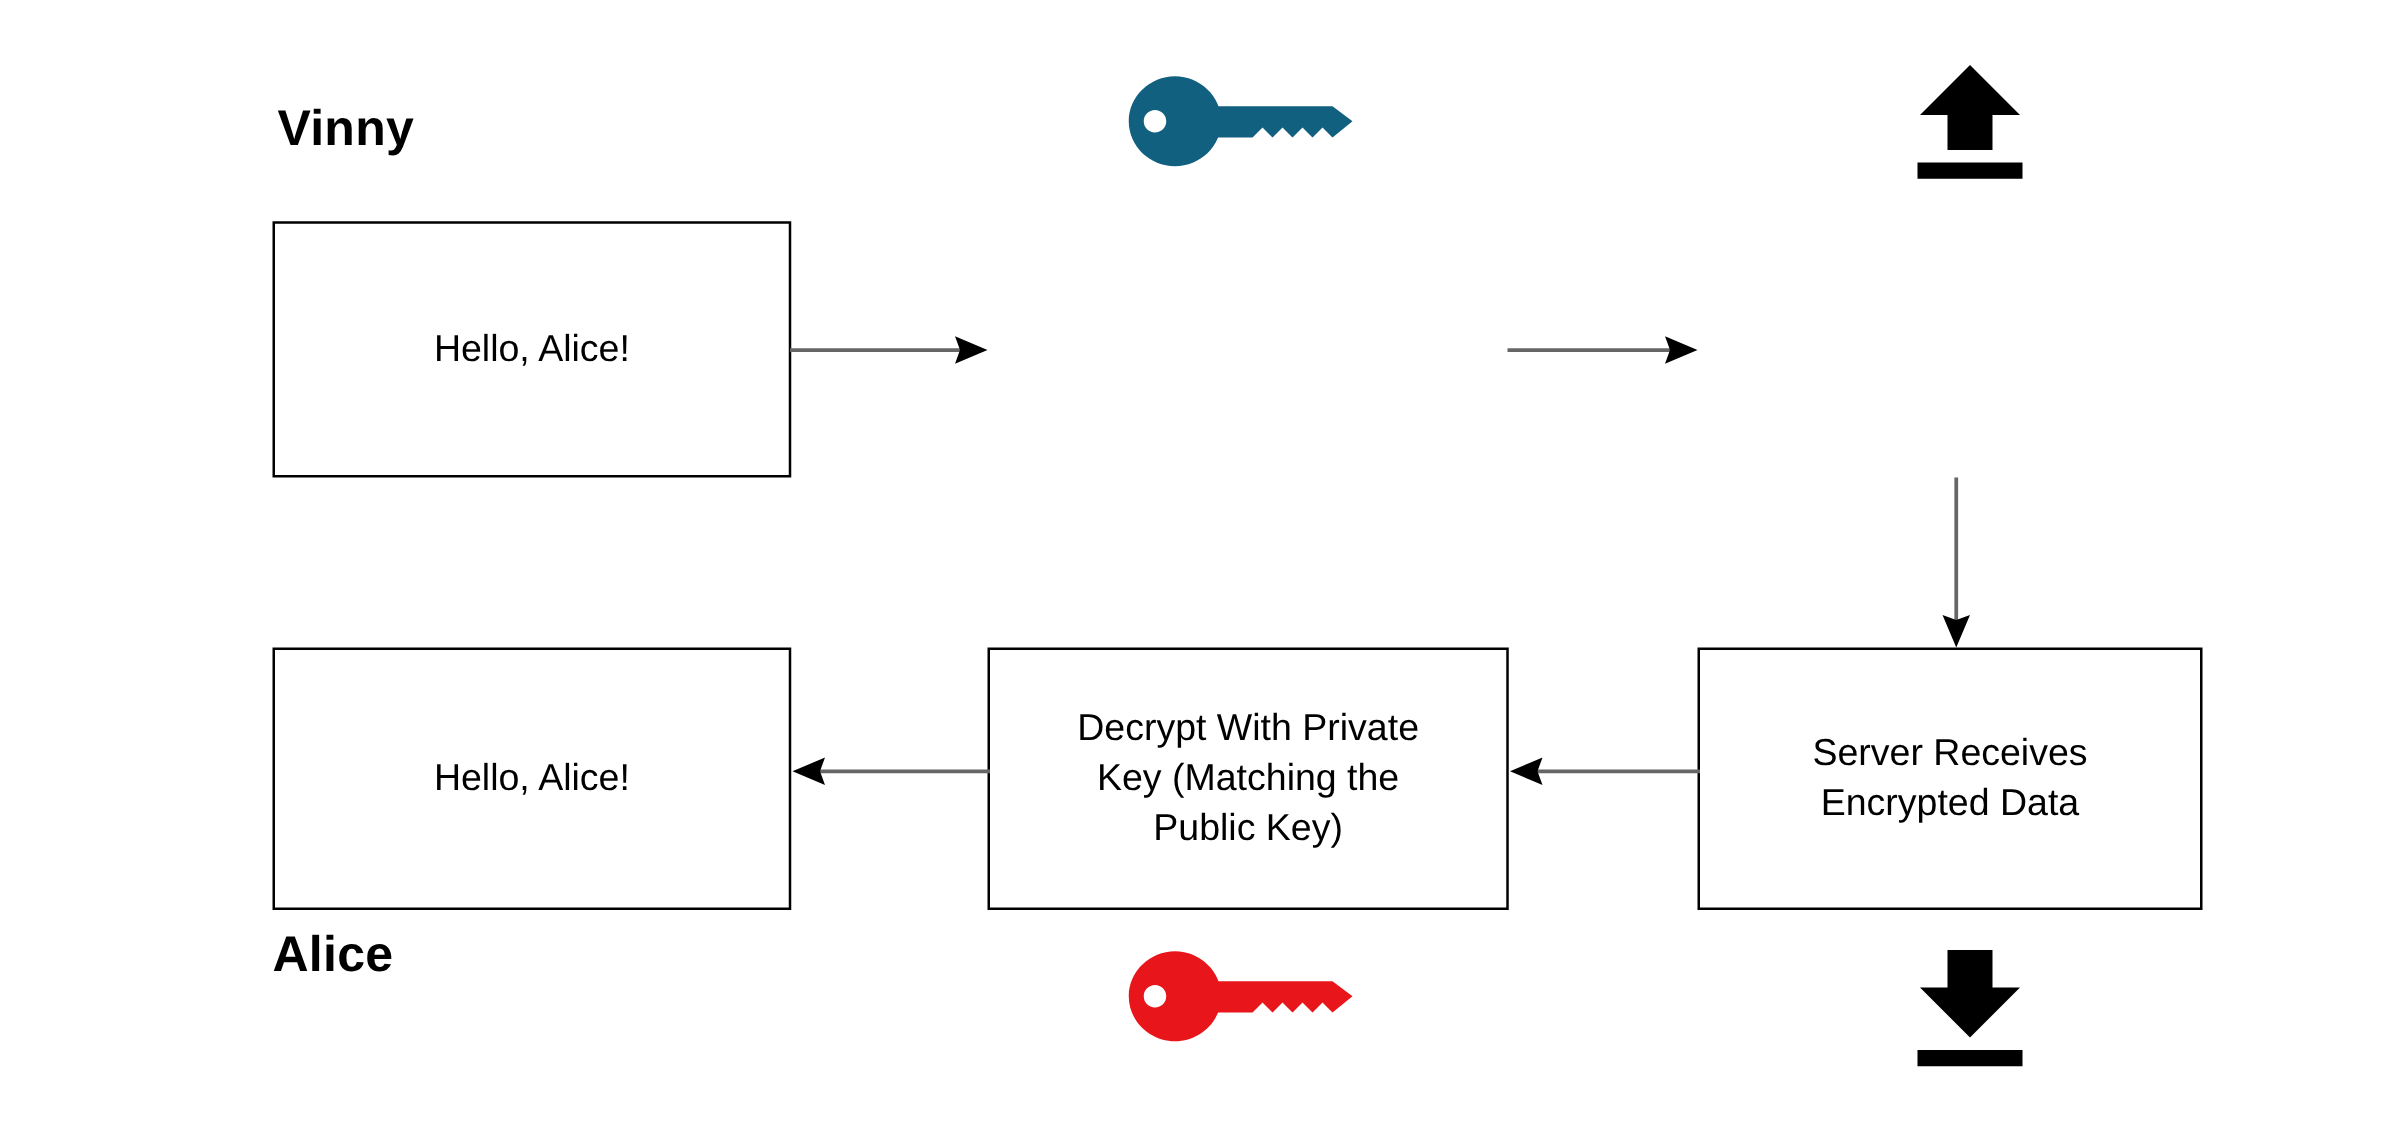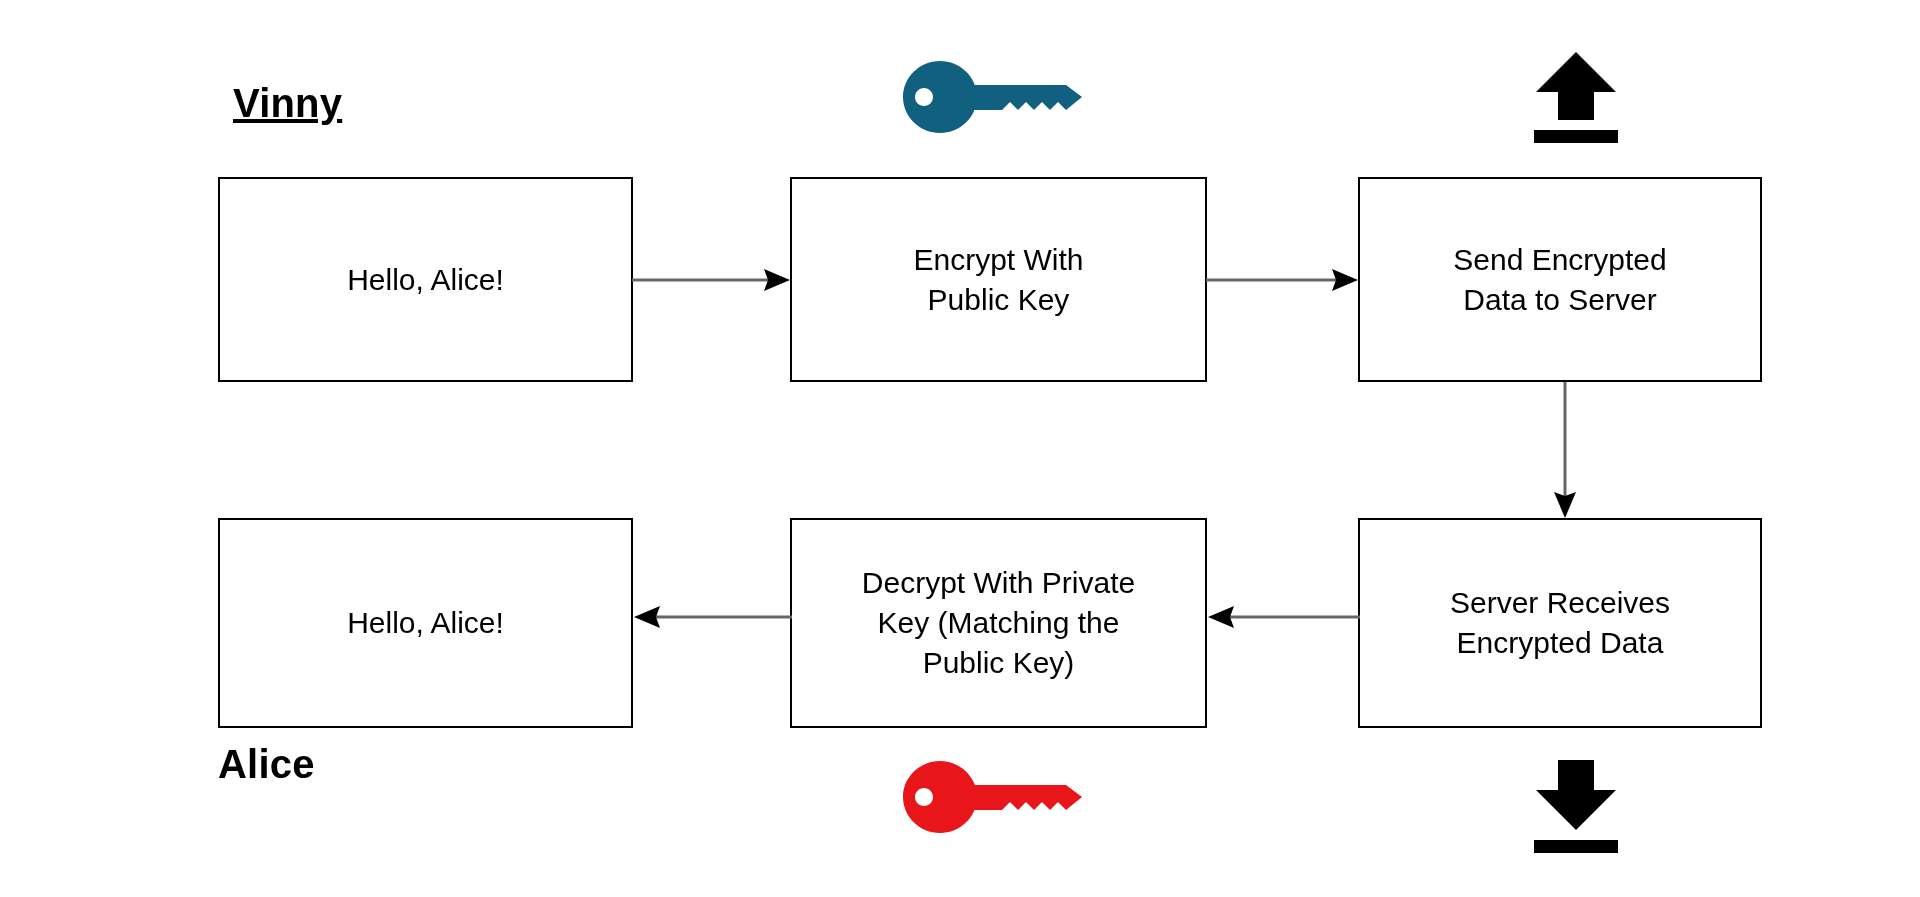--- a/index.html
+++ b/index.html
@@ -20,21 +20,21 @@
   
   .actor-label {
     position: absolute;
     font-weight: bold;
     font-size: 40px;
     color: #000000;
     letter-spacing: 0.2px;
     white-space: nowrap;
     line-height: 1;
   }
-  #label-vinny { left: 233px; top: 83px; text-decoration: underline; }
+  #label-vinny { left: 222px; top: 83px; }
   #label-alice { left: 218px; top: 744px; }
 
   
   .node {
     position: absolute;
     box-sizing: border-box;
     background: #ffffff;
     border: 2px solid #000000;
     display: flex;
     align-items: center;
@@ -80,29 +80,21 @@
 <div id="canvas">
 
   <div class="actor-label" id="label-vinny">Vinny</div>
 
   <div class="actor-label" id="label-alice">Alice</div>
 
   <div class="node" id="node-plaintext-top">
     <span class="node-text">Hello, Alice!</span>
   </div>
 
-  <div class="node" id="node-encrypt">
-    <span class="node-text">Encrypt With
-Public Key</span>
-  </div>
-
-  <div class="node" id="node-send">
-    <span class="node-text">Send Encrypted
-Data to Server</span>
-  </div>
+
 
   <div class="node" id="node-plaintext-bottom">
     <span class="node-text">Hello, Alice!</span>
   </div>
 
   <div class="node" id="node-decrypt">
     <span class="node-text">Decrypt With Private
 Key (Matching the
 Public Key)</span>
   </div>

